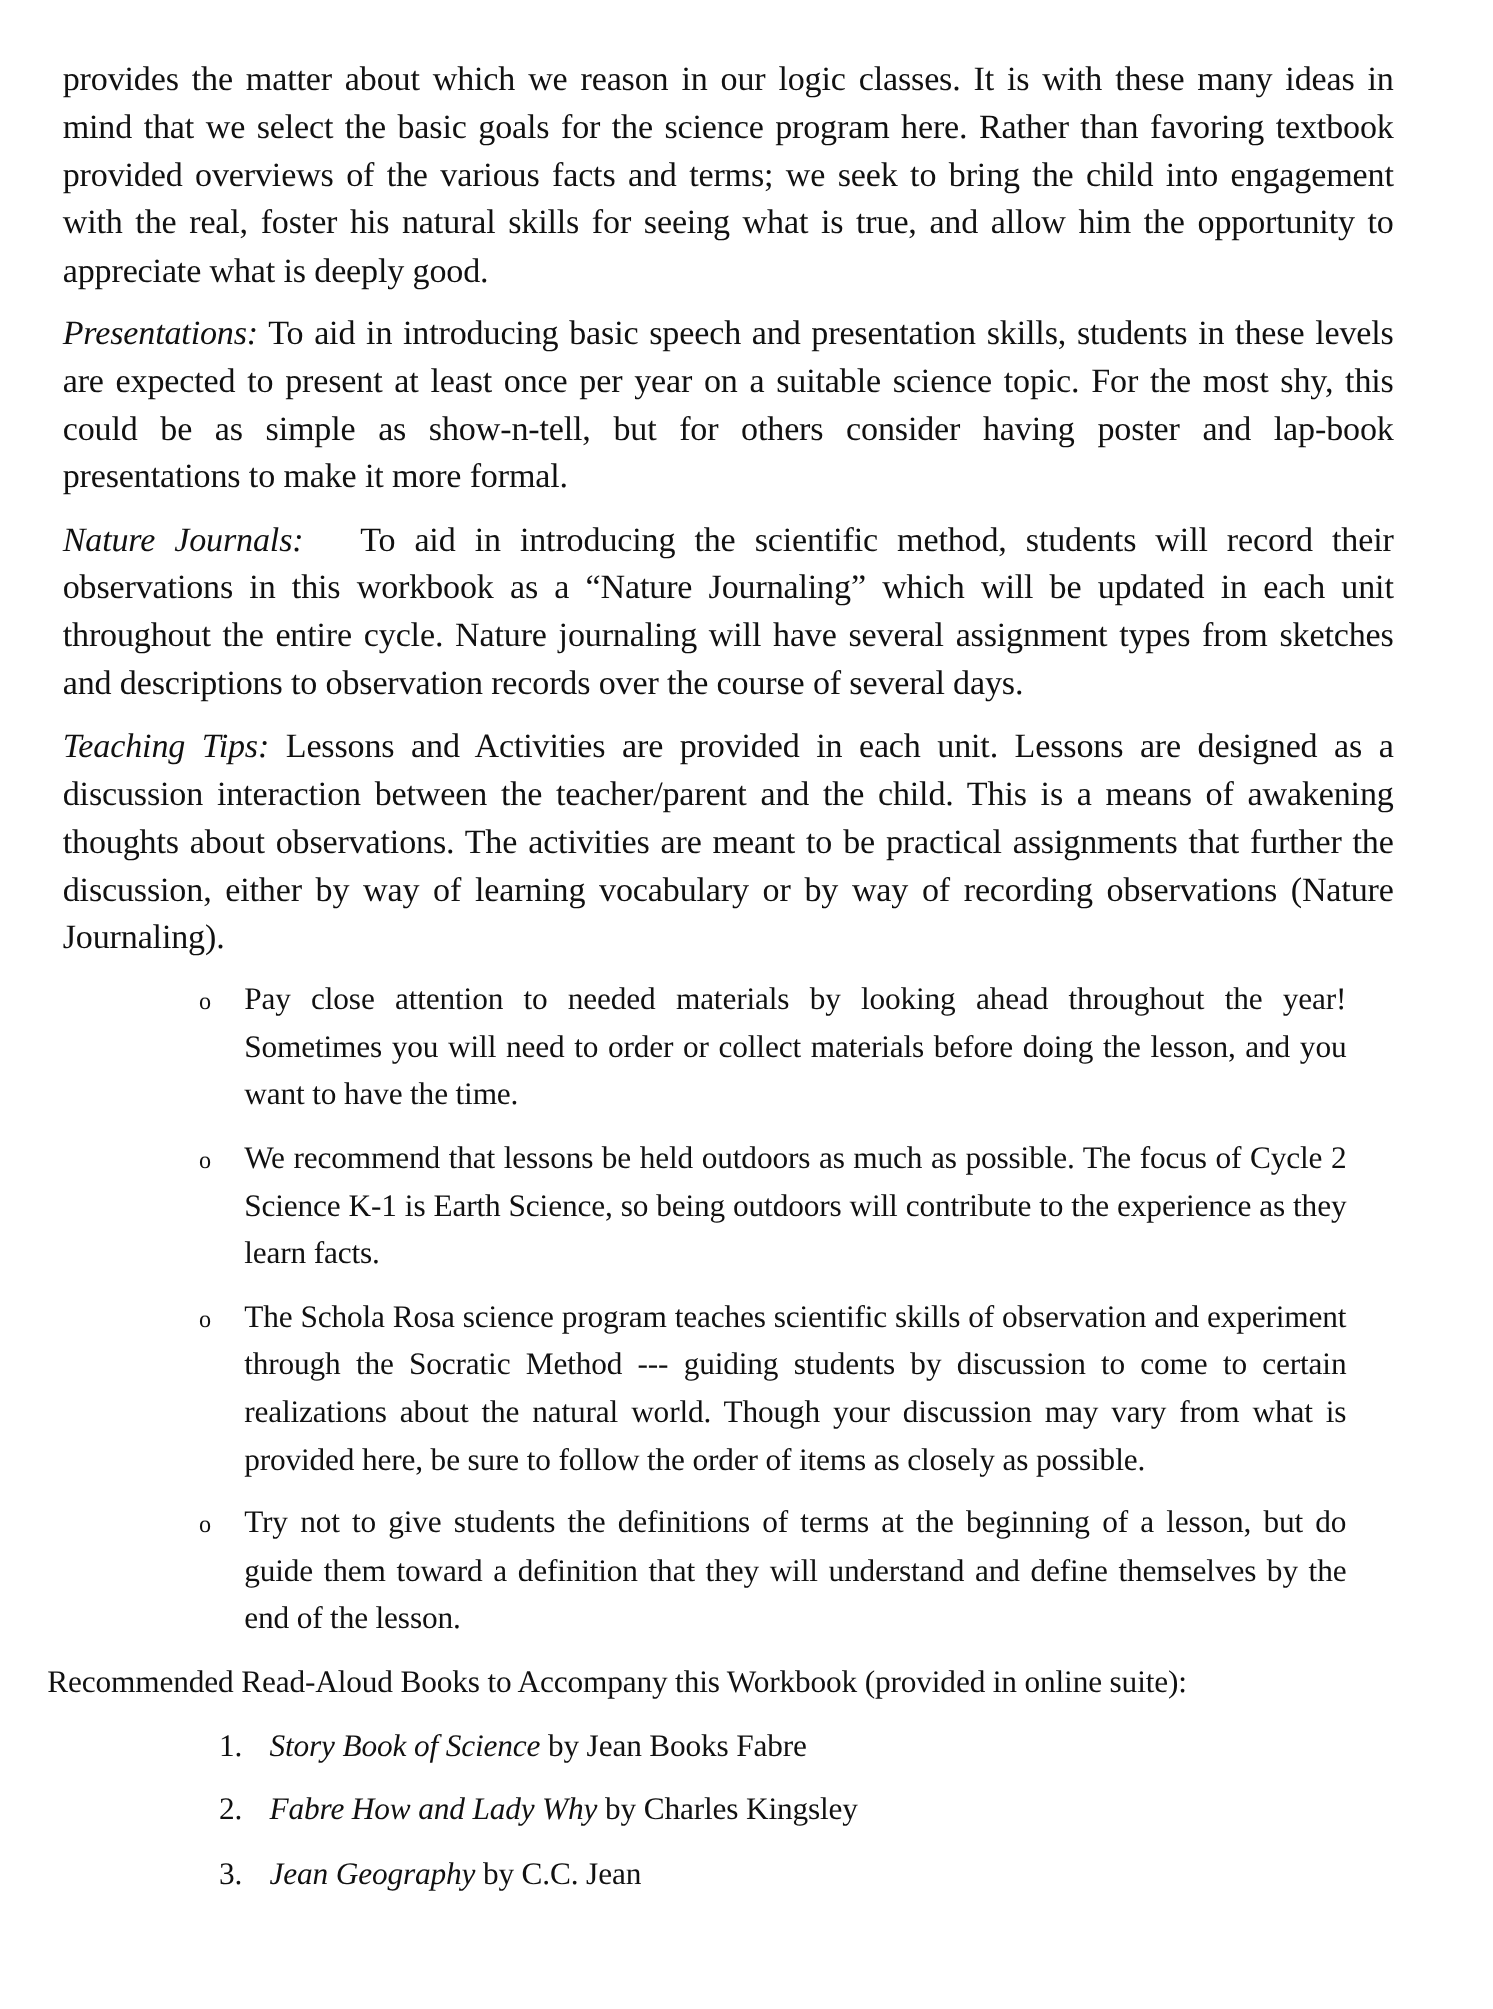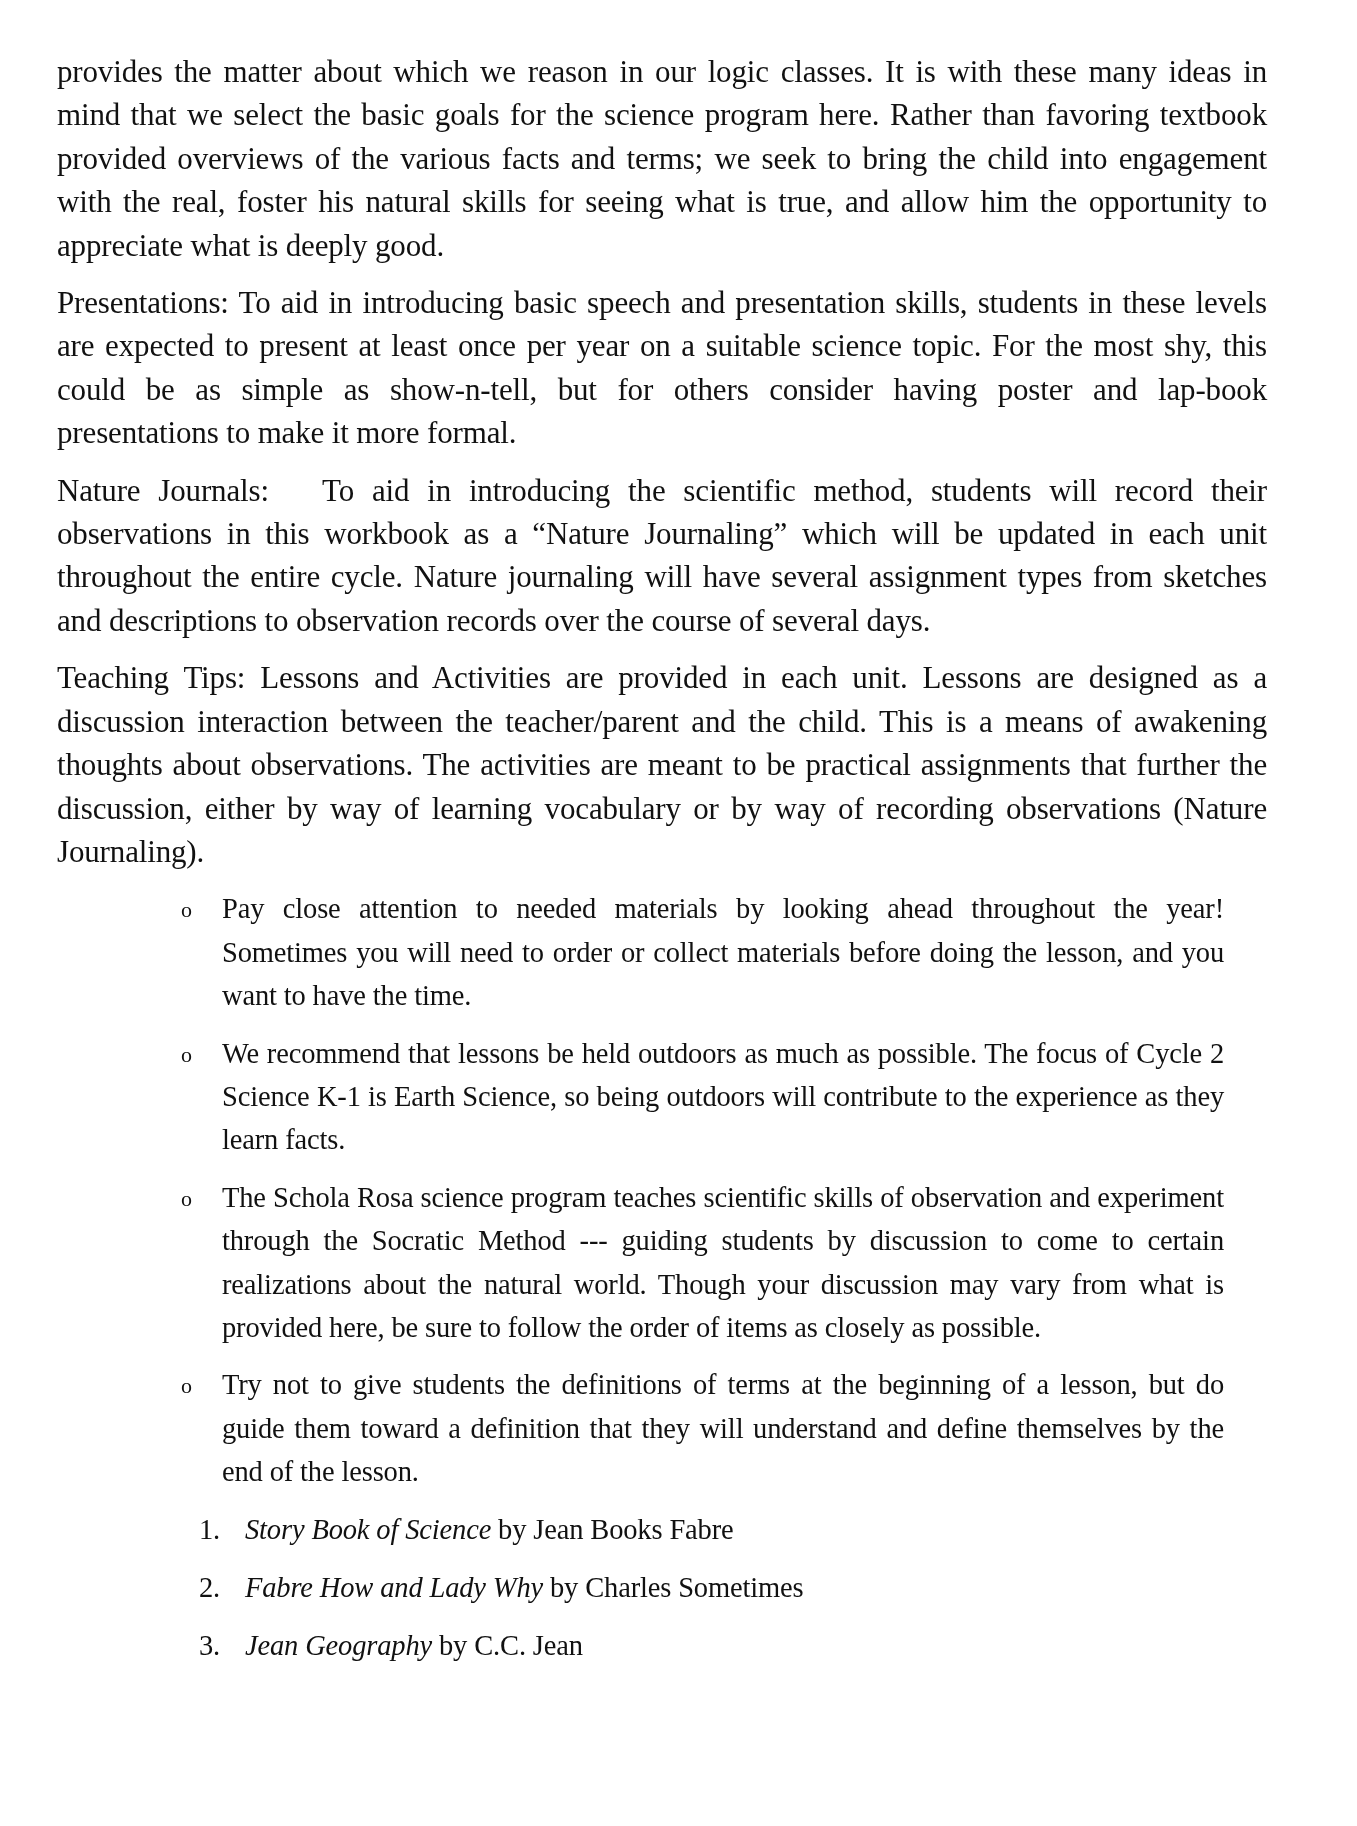--- a/index.html
+++ b/index.html
@@ -22,20 +22,21 @@
       width: 1210px;
     }
     .para {
       font-size: 31px;
       line-height: 43.4px;
       text-align: justify;
       margin: 0 0 14px 0;
       letter-spacing: -0.15px;
     }
     .para .lead {
+      font-style: italic;
     }
     .bullets {
       list-style: none;
       margin: 0;
       padding: 0;
       position: relative;
       left: 124px;
       width: 1043px;
     }
     .bullets li {
@@ -115,26 +116,27 @@
     <li>
       <span class="bullet-glyph">o</span>
       <span>The Schola Rosa science program teaches scientific skills of observation and experiment through the Socratic Method --- guiding students by discussion to come to certain realizations about the natural world.  Though your discussion may vary from what is provided here, be sure to follow the order of items as closely as possible.</span>
     </li>
     <li>
       <span class="bullet-glyph">o</span>
       <span>Try not to give students the definitions of terms at the beginning of a lesson, but do guide them toward a definition that they will understand and define themselves by the end of the lesson.</span>
     </li>
   </ul>
 
+  <p class="recommend-heading">Recommended Read-Aloud Books to Accompany this Workbook (provided in online suite):</p>
 
   <ol class="books">
     <li>
       <span class="num">1.</span><span class="title">Story Book of Science</span><span> by Jean Books Fabre</span>
     </li>
     <li>
-      <span class="num">2.</span><span class="title">Fabre How and Lady Why</span><span> by Charles Sometimes</span>
+      <span class="num">2.</span><span class="title">Fabre How and Lady Why</span><span> by Charles Kingsley</span>
     </li>
     <li>
       <span class="num">3.</span><span class="title">Jean Geography</span><span> by C.C. Jean</span>
     </li>
   </ol>
 
 </div>
 
 </body></html>

